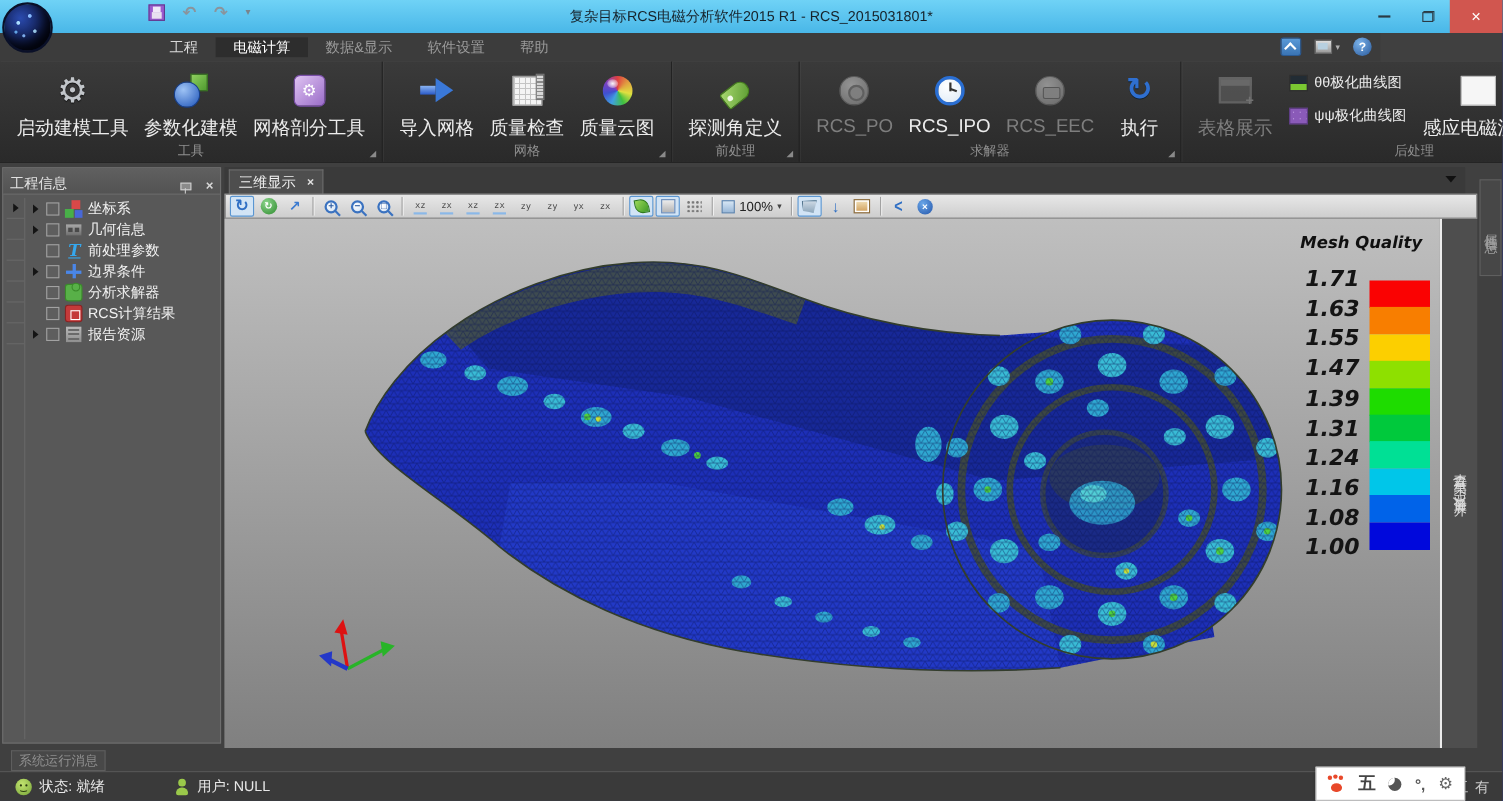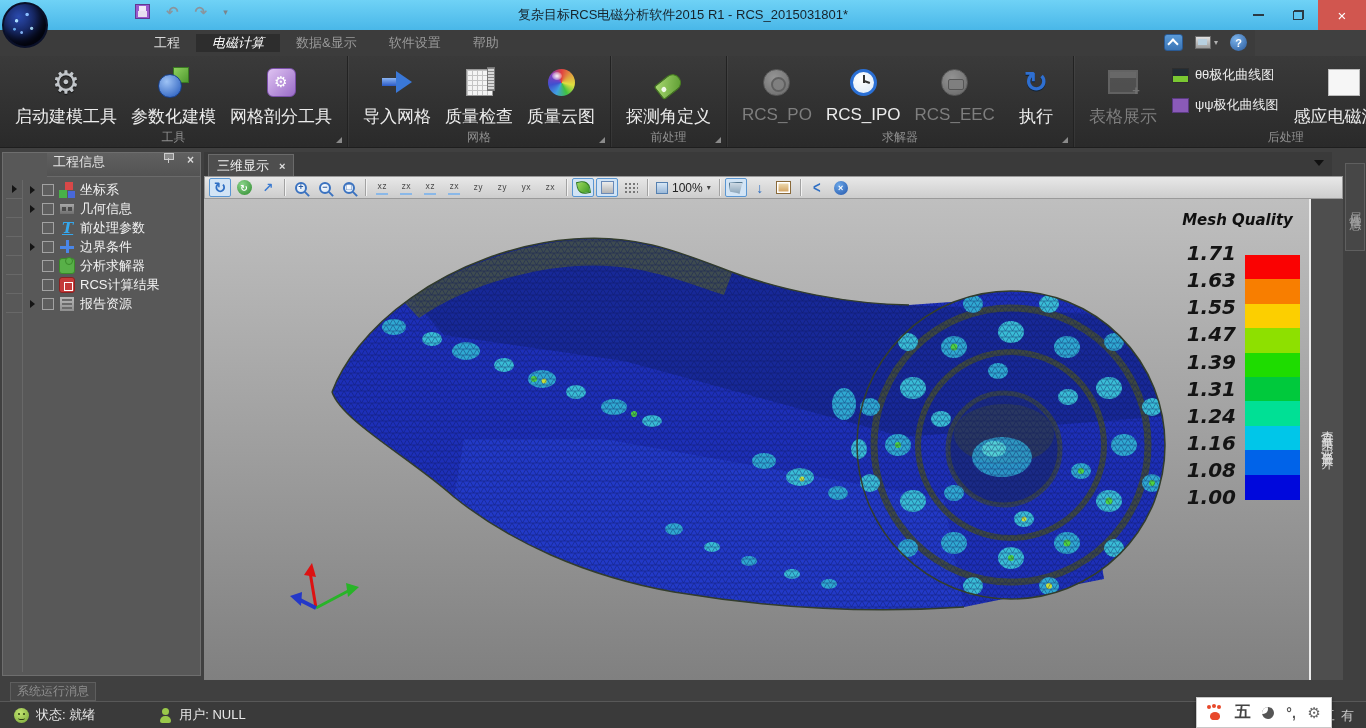--- a/index.html
+++ b/index.html
@@ -35,21 +35,21 @@
   .restore-glyph::before { content:""; position:absolute; right:0; top:0; width:8px; height:7px; border:1.5px solid #2a3a44; }
   .restore-glyph::after { content:""; position:absolute; left:0; bottom:0; width:8px; height:7px; border:1.5px solid #2a3a44; background:#5ec4ef; }
   .wbtn-close { width:48px; background:#d1564f; color:#fff; font-size:15px; }
 
   
   .menubar { position:absolute; left:0; top:30px; width:1255px; height:26px; background:#3c3c3c;
     display:flex; align-items:center; }
   .menu-tabs { display:flex; margin-left:138px; }
   .mtab { padding:0 16px; display:flex; align-items:center; font-size:13px; color:#9a9a9a; cursor:default; }
   .mtab.first { color:#d8d8d8; }
-  .mtab.active { background:#2d2d2d; color:#ffffff;font-style:italic; }
+  .mtab.active { background:#2d2d2d; color:#ffffff; }
   .menu-right { position:absolute; right:8px; top:4px; display:flex; align-items:center; gap:12px; }
   .collapse-btn { width:19px; height:17px; background:linear-gradient(#5a9ad8,#3a74b4); border:1px solid #2a5a94;
     border-radius:3px; display:flex; align-items:center; justify-content:center; }
   .collapse-btn::after { content:""; width:6px; height:6px; border-top:2px solid #fff; border-left:2px solid #fff;
     transform:rotate(45deg); margin-top:3px; }
   .dev-group { display:flex; align-items:center; gap:3px; }
   .dev-ico { width:16px; height:13px; background:linear-gradient(#e0e0e0,#9a9a9a); border:1px solid #6a6a6a; position:relative; }
   .dev-ico::after { content:""; position:absolute; left:2px; top:2px; width:9px; height:6px; background:#b8d0e0; }
   .mini-caret { font-size:8px; color:#b0b0b0; }
   .help-ico { width:17px; height:17px; border-radius:50%; background:radial-gradient(circle at 35% 30%,#7ab2ea,#28589a);
@@ -132,22 +132,22 @@
       linear-gradient(to top left, #0a1322 32%, transparent 33%),
       linear-gradient(#2a4a7c,#10244a); }
   .ico-reportdoc { position:relative; width:22px; height:28px; background:#fdfdfd; border:1px solid #9a9a9a;
     box-shadow:4px -3px 0 -1px #e6e6e6, 4px -3px 0 0 #9a9a9a; }
   .ico-reportdoc::after { content:""; position:absolute; left:3px; top:4px; right:3px; bottom:4px;
     background:repeating-linear-gradient(#a8a8a8 0 1px, transparent 1px 4px); }
 
   
   .panel { position:absolute; left:2px; top:152px; width:199px; height:524px;
     background:#585858; border:1px solid #6e6e6e; }
-  .panel-title { height:24px; display:flex; align-items:flex-start; padding:0 6px;
-    background:linear-gradient(#606060,#535353); border-bottom:1px solid #6a6a6a;margin-left:44px; }
+  .panel-title { height:24px; display:flex; align-items:flex-end; padding:0 6px;
+    background:linear-gradient(#606060,#535353); border-bottom:1px solid #6a6a6a; }
   .panel-title-text { font-size:13px; color:#e2e2e2; flex:1; }
   .pin-ico { width:9px; height:10px; position:relative; margin-right:14px; }
   .pin-ico::before { content:""; position:absolute; left:0; top:0; width:8px; height:5px; border:1px solid #cccccc; background:#8a8a8a; }
   .pin-ico::after { content:""; position:absolute; left:4px; top:5px; width:1px; height:5px; background:#cccccc; }
   .panel-close { color:#d8d8d8; font-size:12px; font-weight:bold; }
   .panel-body { position:absolute; left:0; top:24px; right:0; bottom:0; }
   .gutter { position:absolute; left:3px; top:3px; width:17px; bottom:3px; border-right:1px solid #686868; }
   .gcell { height:19px; border-bottom:1px solid #686868; display:flex; align-items:center; justify-content:center; }
   .tree { position:absolute; left:22px; top:3px; right:2px; }
   .trow { height:19px; display:flex; align-items:center; gap:5px; padding-left:2px; }

